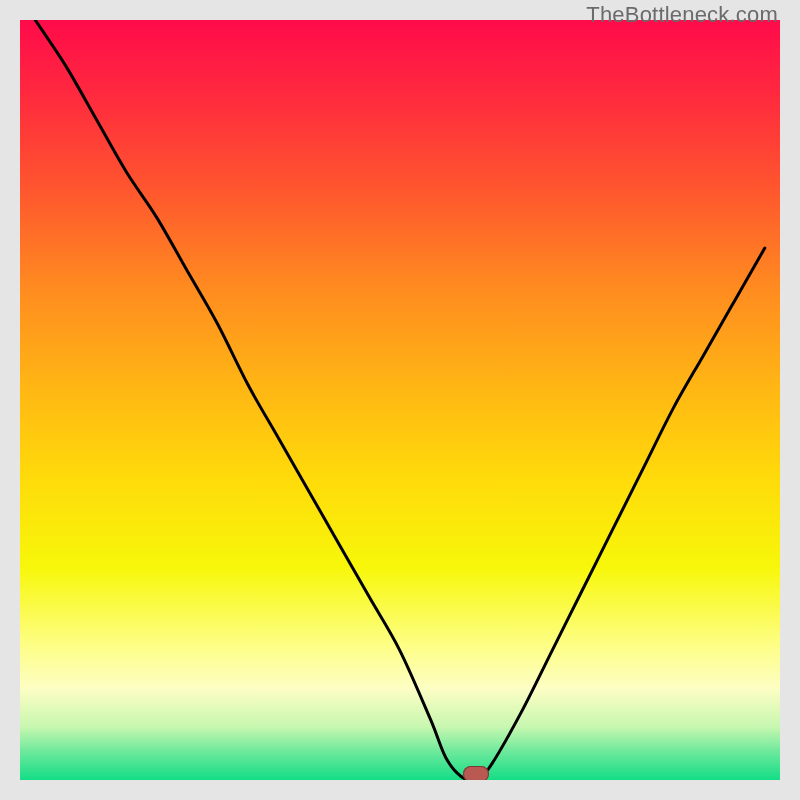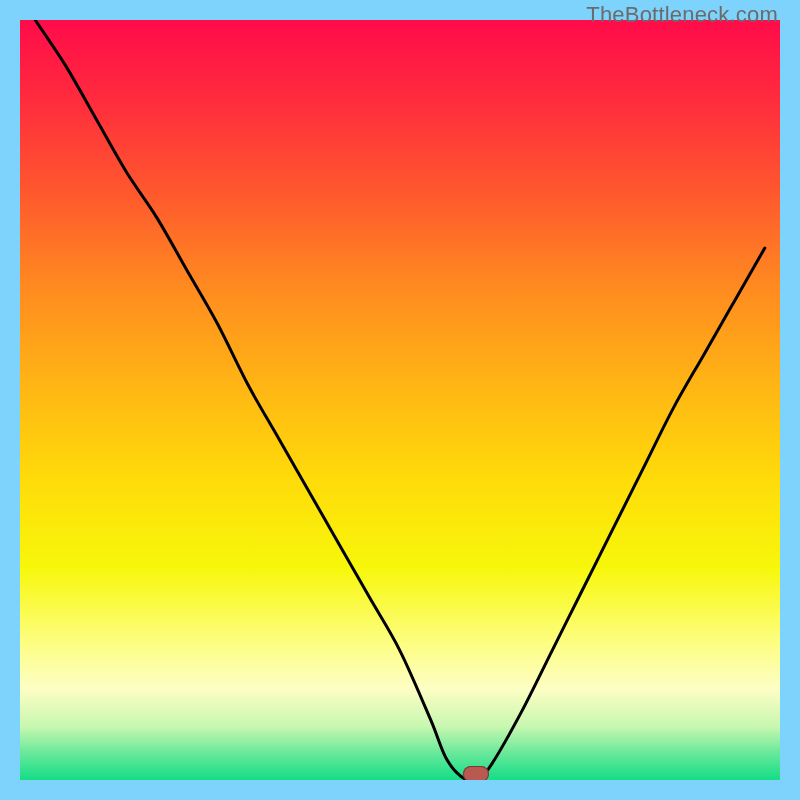--- a/index.html
+++ b/index.html
@@ -8,21 +8,21 @@
     width: 800px;
     height: 800px;
     background: #000;
     overflow: hidden;
     font-family: Arial, Helvetica, sans-serif;
   }
   .stage {
     position: relative;
     width: 800px;
     height: 800px;
-    background: #7dd3fc;
+    background: #e5e5e5;
   }
   .plot-area {
     position: absolute;
     left: 20px;
     top: 20px;
     width: 760px;
     height: 760px;
     overflow: hidden;
   }
   .gradient-bg {

